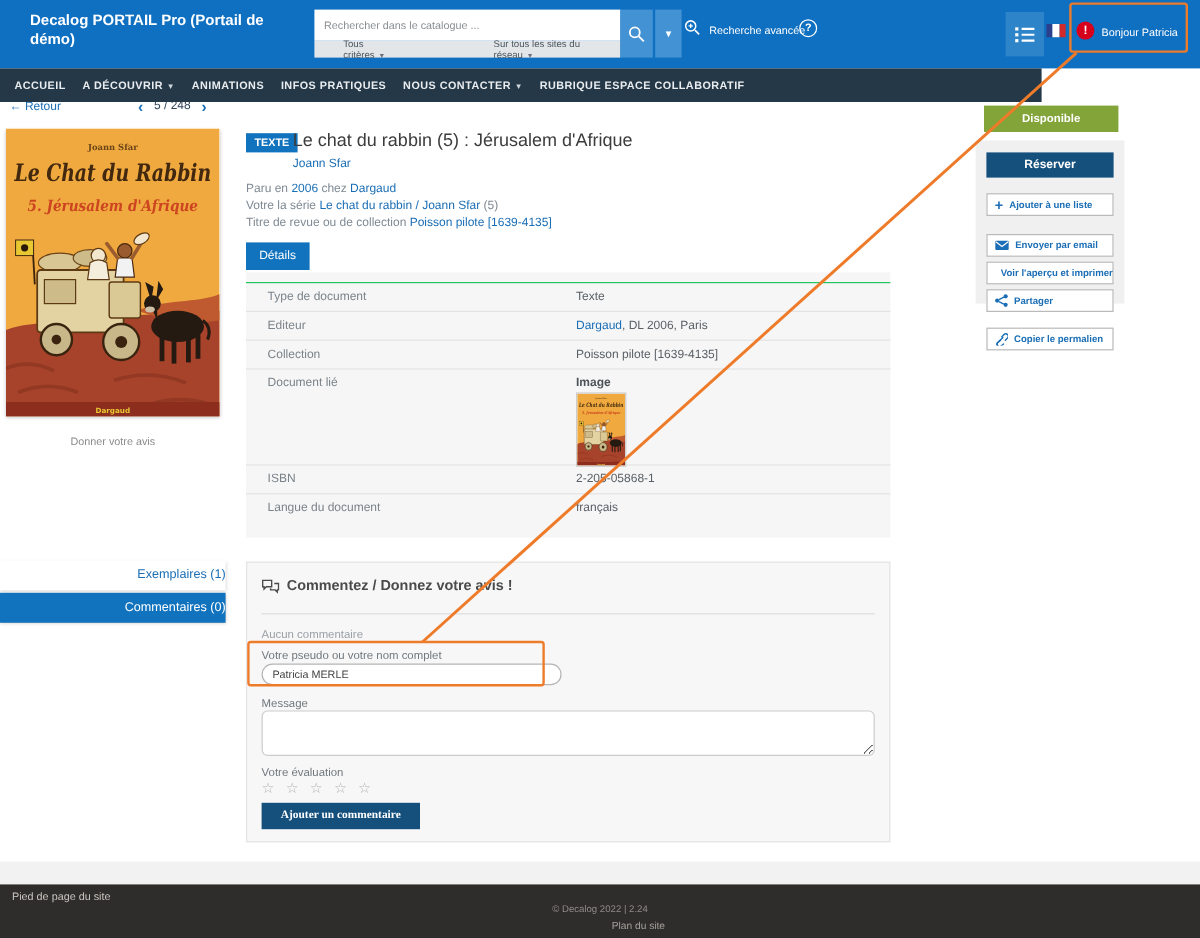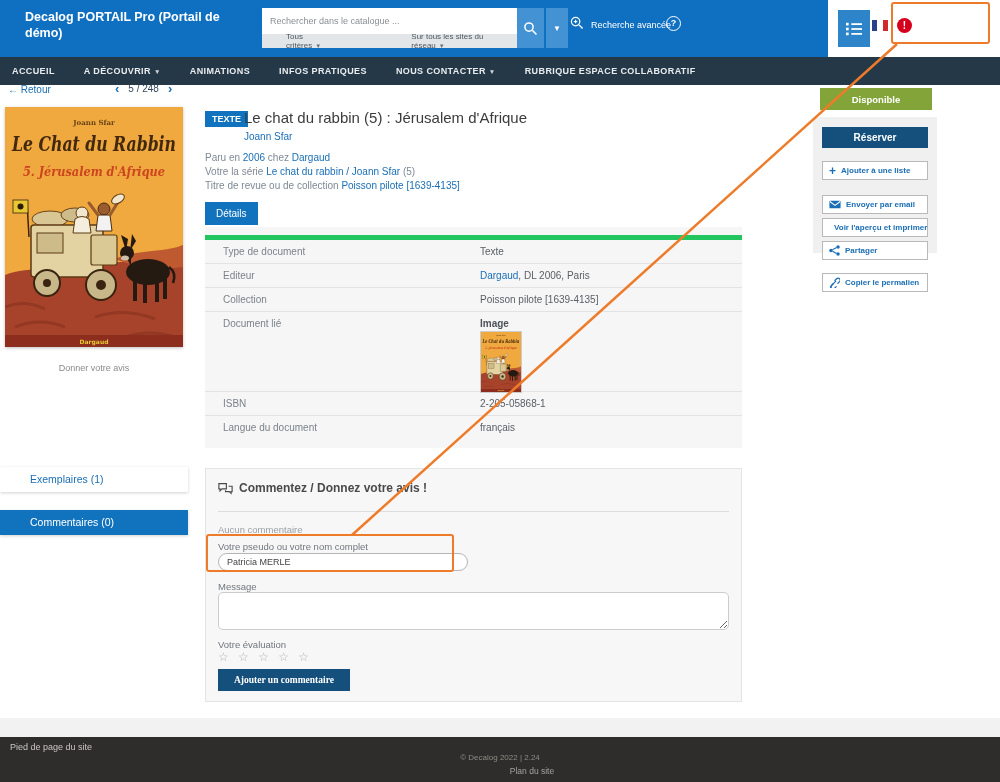--- a/index.html
+++ b/index.html
@@ -1,53 +1,53 @@
 <!DOCTYPE html>
 <html><head>
 <meta charset="utf-8">
 <style>
   * { box-sizing: border-box; margin: 0; padding: 0; }
   html,body { background:#fff; }
   body { font-family: "Liberation Sans", sans-serif; width:1000px; }
   .page { position:relative; width:1000px; height:782px; background:#fff; overflow:hidden; }
 
   
-  .topbar { position:absolute; top:0; left:0; width:828px; height:57px; background:#0f6fc0; z-index:2; }
+  .topbar { position:absolute; top:0; left:0; width:1000px; height:57px; background:#0f6fc0; z-index:2; }
   .logo { position:absolute; left:25px; top:10px; width:215px; color:#fff; font-size:12.5px; font-weight:bold; line-height:1.25; }
   .search-input { position:absolute; left:262px; top:8px; width:255px; height:26px; border:none; padding:0 8px; font-size:9px; color:#555; font-family:"Liberation Sans",sans-serif; }
   .search-input::placeholder { color:#8a8f94; }
   .search-sub { position:absolute; left:262px; top:34px; width:255px; height:14px; background:#e3e6e9; font-size:8px; color:#4d575f; display:flex; align-items:center; }
   .search-sub .crit { margin-left:24px; }
   .search-sub .scope { margin-left:72px; }
   .sub-caret { font-size:6px; color:#6a737b; margin-left:3px; }
   .search-btn { position:absolute; left:517px; top:8px; width:27px; height:40px; background:#4292d4; border:none; display:flex; align-items:center; justify-content:center; cursor:pointer; }
   .search-caret-btn { position:absolute; left:546px; top:8px; width:22px; height:40px; background:#4292d4; border:none; color:#fff; font-size:8px; cursor:pointer; }
   .adv-search { position:absolute; left:570px; top:16px; display:flex; align-items:flex-end; gap:7px; color:#fff; font-size:9px; }
   .help-circle { position:absolute; left:666px; top:16px; width:15px; height:15px; border:1.5px solid #fff; border-radius:50%; color:#fff; font-size:9px; font-weight:bold; text-align:center; line-height:12px; }
   .list-btn { position:absolute; left:838px; top:10px; width:32px; height:37px; background:#2e84c8; border:none; display:flex; align-items:center; justify-content:center; cursor:pointer; }
   .flag { position:absolute; left:872px; top:20px; width:16px; height:11px; display:flex; }
   .flag i { flex:1; }
   .flag .b { background:#2b3f8c; } .flag .w { background:#fff; } .flag .r { background:#d02a2a; }
   .alert-circle { position:absolute; left:897px; top:18px; width:15px; height:15px; background:#d6001c; border-radius:50%; color:#fff; font-size:10px; font-weight:bold; text-align:center; line-height:15px; }
   .greeting { position:absolute; left:918px; top:22px; color:#fff; font-size:9px; }
 
   
-  .navbar { position:absolute; top:57px; left:0; width:1000px; height:28px; background:#253847; display:flex; align-items:center; padding-left:12px; gap:29px; z-index:2; }
+  .navbar { position:absolute; top:57px; left:0; width:868px; height:28px; background:#253847; display:flex; align-items:center; padding-left:12px; gap:14px; z-index:2; }
   .nav-item { color:#e9edf0; font-size:9px; font-weight:bold; letter-spacing:.4px; cursor:pointer; white-space:nowrap; }
   .nav-caret { font-size:6.5px; margin-left:3px; color:#cfd6db; }
 
   
   .back-link { position:absolute; left:8px; top:84px; font-size:10px; color:#1a6eb5; cursor:pointer; }
   .pager { position:absolute; left:115px; top:83px; display:flex; align-items:center; gap:9px; font-size:10px; }
   .pager .chev { color:#1a6eb5; font-weight:bold; font-size:13px; cursor:pointer; line-height:10px; }
   .pager .count { color:#33475b; }
   .cover-box { position:absolute; left:5px; top:107px; width:178px; height:240px; box-shadow:0 1px 3px rgba(0,0,0,.25); }
   .rate-label { position:absolute; left:0; top:363px; width:188px; text-align:center; font-size:9px; color:#8a8a8a; }
   .left-tabs { position:absolute; left:0; top:467px; width:188px; }
-  .ltab { height:25px; line-height:25px; padding-left:30px; font-size:10.5px; background:#fff; color:#1a6eb5; box-shadow:0 1px 3px rgba(0,0,0,.18); margin-bottom:18px; cursor:pointer; }
+  .ltab { height:25px; line-height:25px; padding-left:12px; font-size:10.5px; background:#fff; color:#1a6eb5; box-shadow:0 1px 3px rgba(0,0,0,.18); margin-bottom:2px; cursor:pointer;text-align:right; }
   .ltab.active { background:#1173bd; color:#fff; }
 
   
   .type-badge { position:absolute; left:205px; top:111px; background:#1173bd; color:#fff; font-size:9px; font-weight:bold; padding:3px 7px; }
   .record-title { position:absolute; left:244px; top:109px; font-size:15px; color:#3c3c3c; }
   .record-author { position:absolute; left:244px; top:131px; font-size:10px; color:#1a6eb5; cursor:pointer; }
   .meta { position:absolute; left:205px; font-size:10px; color:#7f8a94; }
   .meta a, .lk { color:#1a6eb5; text-decoration:none; cursor:pointer; }
   .m1 { top:152px; } .m2 { top:166px; } .m3 { top:180px; }
   .tab-details { position:absolute; left:205px; top:202px; background:#1173bd; color:#fff; font-size:10px; padding:6px 11px; cursor:pointer; }
@@ -242,21 +242,21 @@
     <span>(5)</span>
   </div>
   <div class="meta m3">
     <span>Titre de revue ou de collection</span>
     <a>Poisson pilote [1639-4135]</a>
   </div>
 
   <div class="tab-details">Détails</div>
 
   <div class="details-panel">
-    <div class="d-row" style="border-top:5px solid #22c55e">
+    <div class="d-row" style="border-top:1px solid #22c55e">
       <span class="d-label">Type de document</span>
       <a class="d-value lk">Texte</a>
     </div>
     <div class="d-row">
       <span class="d-label">Editeur</span>
       <span class="d-value"><a class="lk">Dargaud</a><span>, DL 2006, Paris</span></span>
     </div>
     <div class="d-row">
       <span class="d-label">Collection</span>
       <a class="d-value lk">Poisson pilote [1639-4135]</a>

